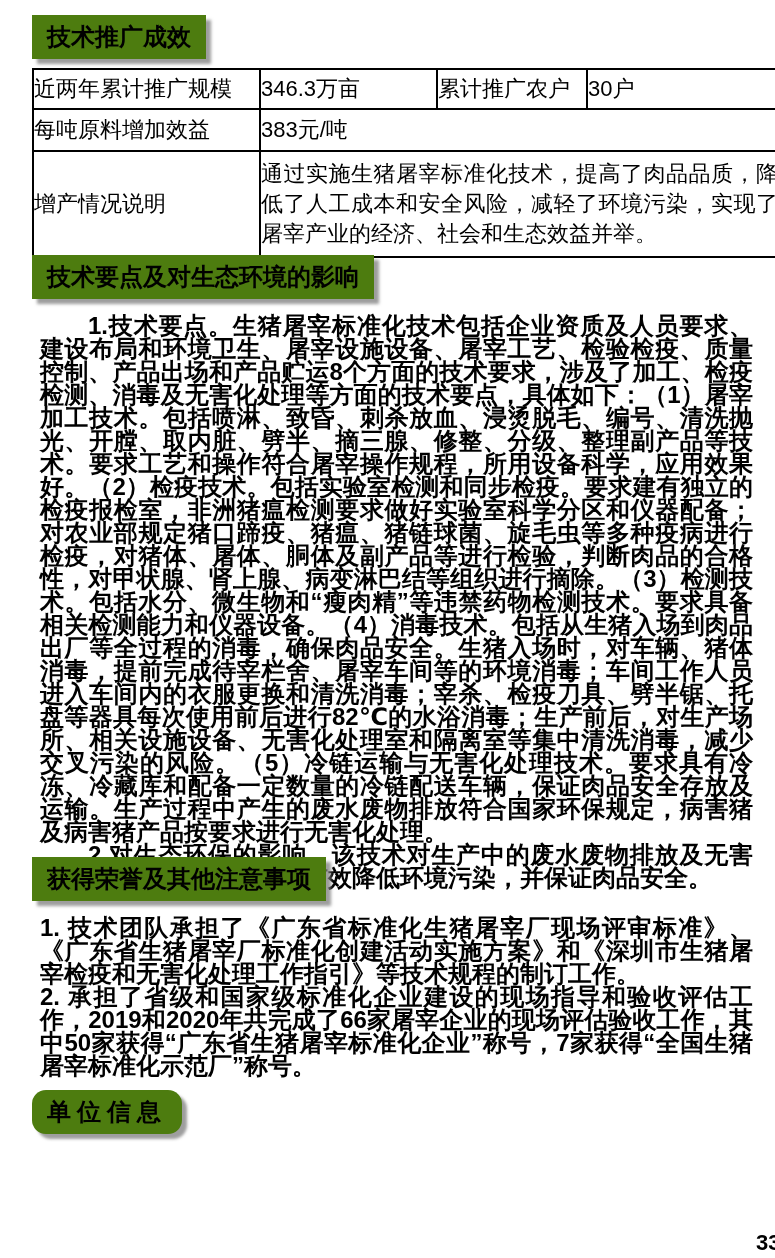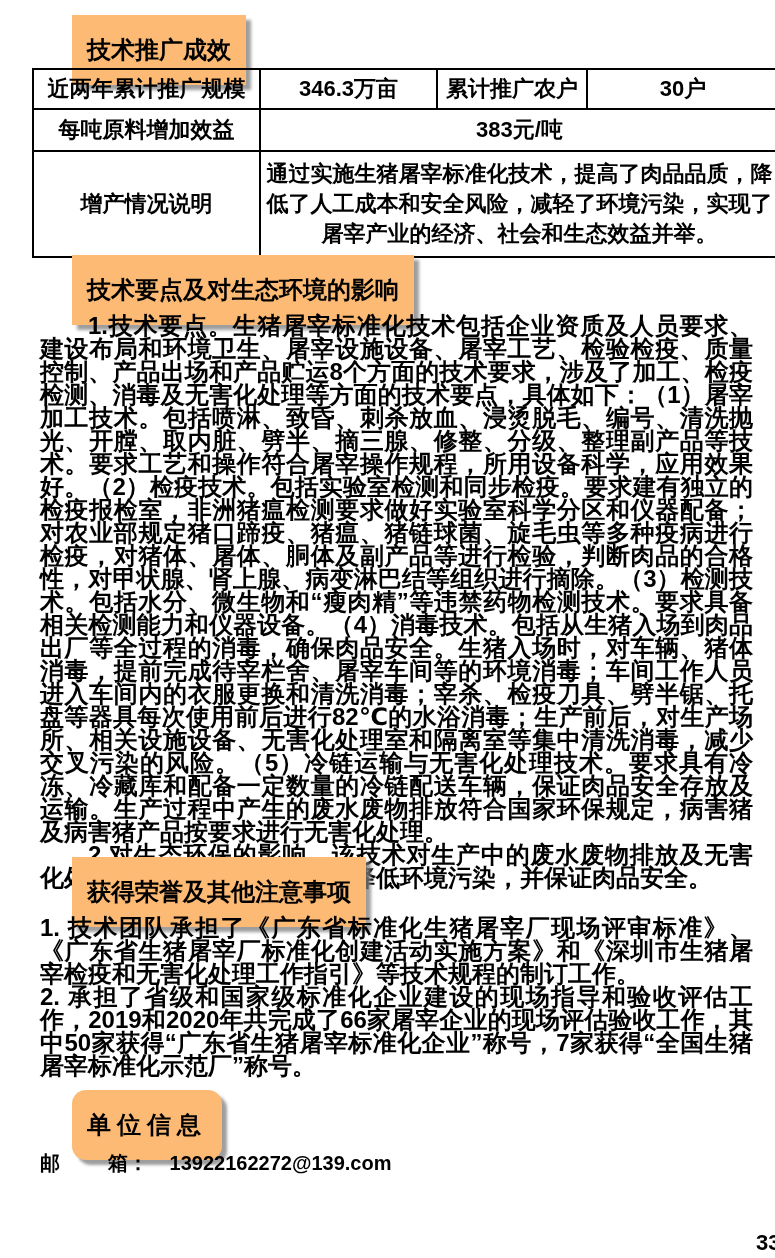--- a/index.html
+++ b/index.html
@@ -3,36 +3,35 @@
 <meta charset="utf-8">
 <style>
   html,body{margin:0;padding:0;}
   body{
     width:775px;height:1258px;position:relative;overflow:hidden;
     background:#ffffff;color:#000;
     font-family:"Liberation Sans","DejaVu Sans",sans-serif;
   }
   .badge{
     position:absolute;left:32px;display:inline-block;
-    background:#fdba74;color:#000;
+    background:#4d7c0f;color:#000;
     font-size:24px;font-weight:700;line-height:30px;
-    padding:20px 15px;white-space:nowrap;
+    padding:7px 15px;white-space:nowrap;
     box-shadow:5px 5px 3px rgba(125,125,125,0.75);
-    margin-left:40px;
   }
   .badge-spaced{letter-spacing:6px;border-radius:14px;}
   
   table.promo{
     position:absolute;left:32px;top:68px;
     border-collapse:collapse;table-layout:fixed;width:738px;
   }
   table.promo td{
     border:2px solid #000;
-    font-size:22px;font-weight:700;
-    text-align:center;vertical-align:middle;
+    font-size:22px;font-weight:400;
+    vertical-align:middle;
     padding:0;
   }
   td.c1{width:225px;} td.c2{width:175px;} td.c3{width:148px;} td.c4{width:190px;}
   tr.r1 td{height:38px;}
   tr.r2 td{height:40px;}
   tr.r3 td{height:104px;}
   td.desc{
     text-align:justify;font-weight:700;
     font-size:22px;line-height:30px;
     padding:5px 9px;
@@ -99,19 +98,15 @@
 <div class="badge" style="top:857px;">获得荣誉及其他注意事项</div>
 
 <div class="bodytext honors">
   <p>1. 技术团队承担了《广东省标准化生猪屠宰厂现场评审标准》、《广东省生猪屠宰厂标准化创建活动实施方案》和《深圳市生猪屠宰检疫和无害化处理工作指引》等技术规程的制订工作。</p>
   <p>2. 承担了省级和国家级标准化企业建设的现场指导和验收评估工作，2019和2020年共完成了66家屠宰企业的现场评估验收工作，其中50家获得“广东省生猪屠宰标准化企业”称号，7家获得“全国生猪屠宰标准化示范厂”称号。</p>
 </div>
 
 <div class="badge badge-spaced" style="top:1090px;">单位信息</div>
 
 <div class="unit">
-  <div class="unit-row">
-    <span class="unit-label">邮箱</span><span class="unit-colon">：</span>
-    <span class="unit-value">13922162272@139.com</span>
-  </div>
 </div>
 
 <div class="pagenum">33</div>
 
 </body></html>

